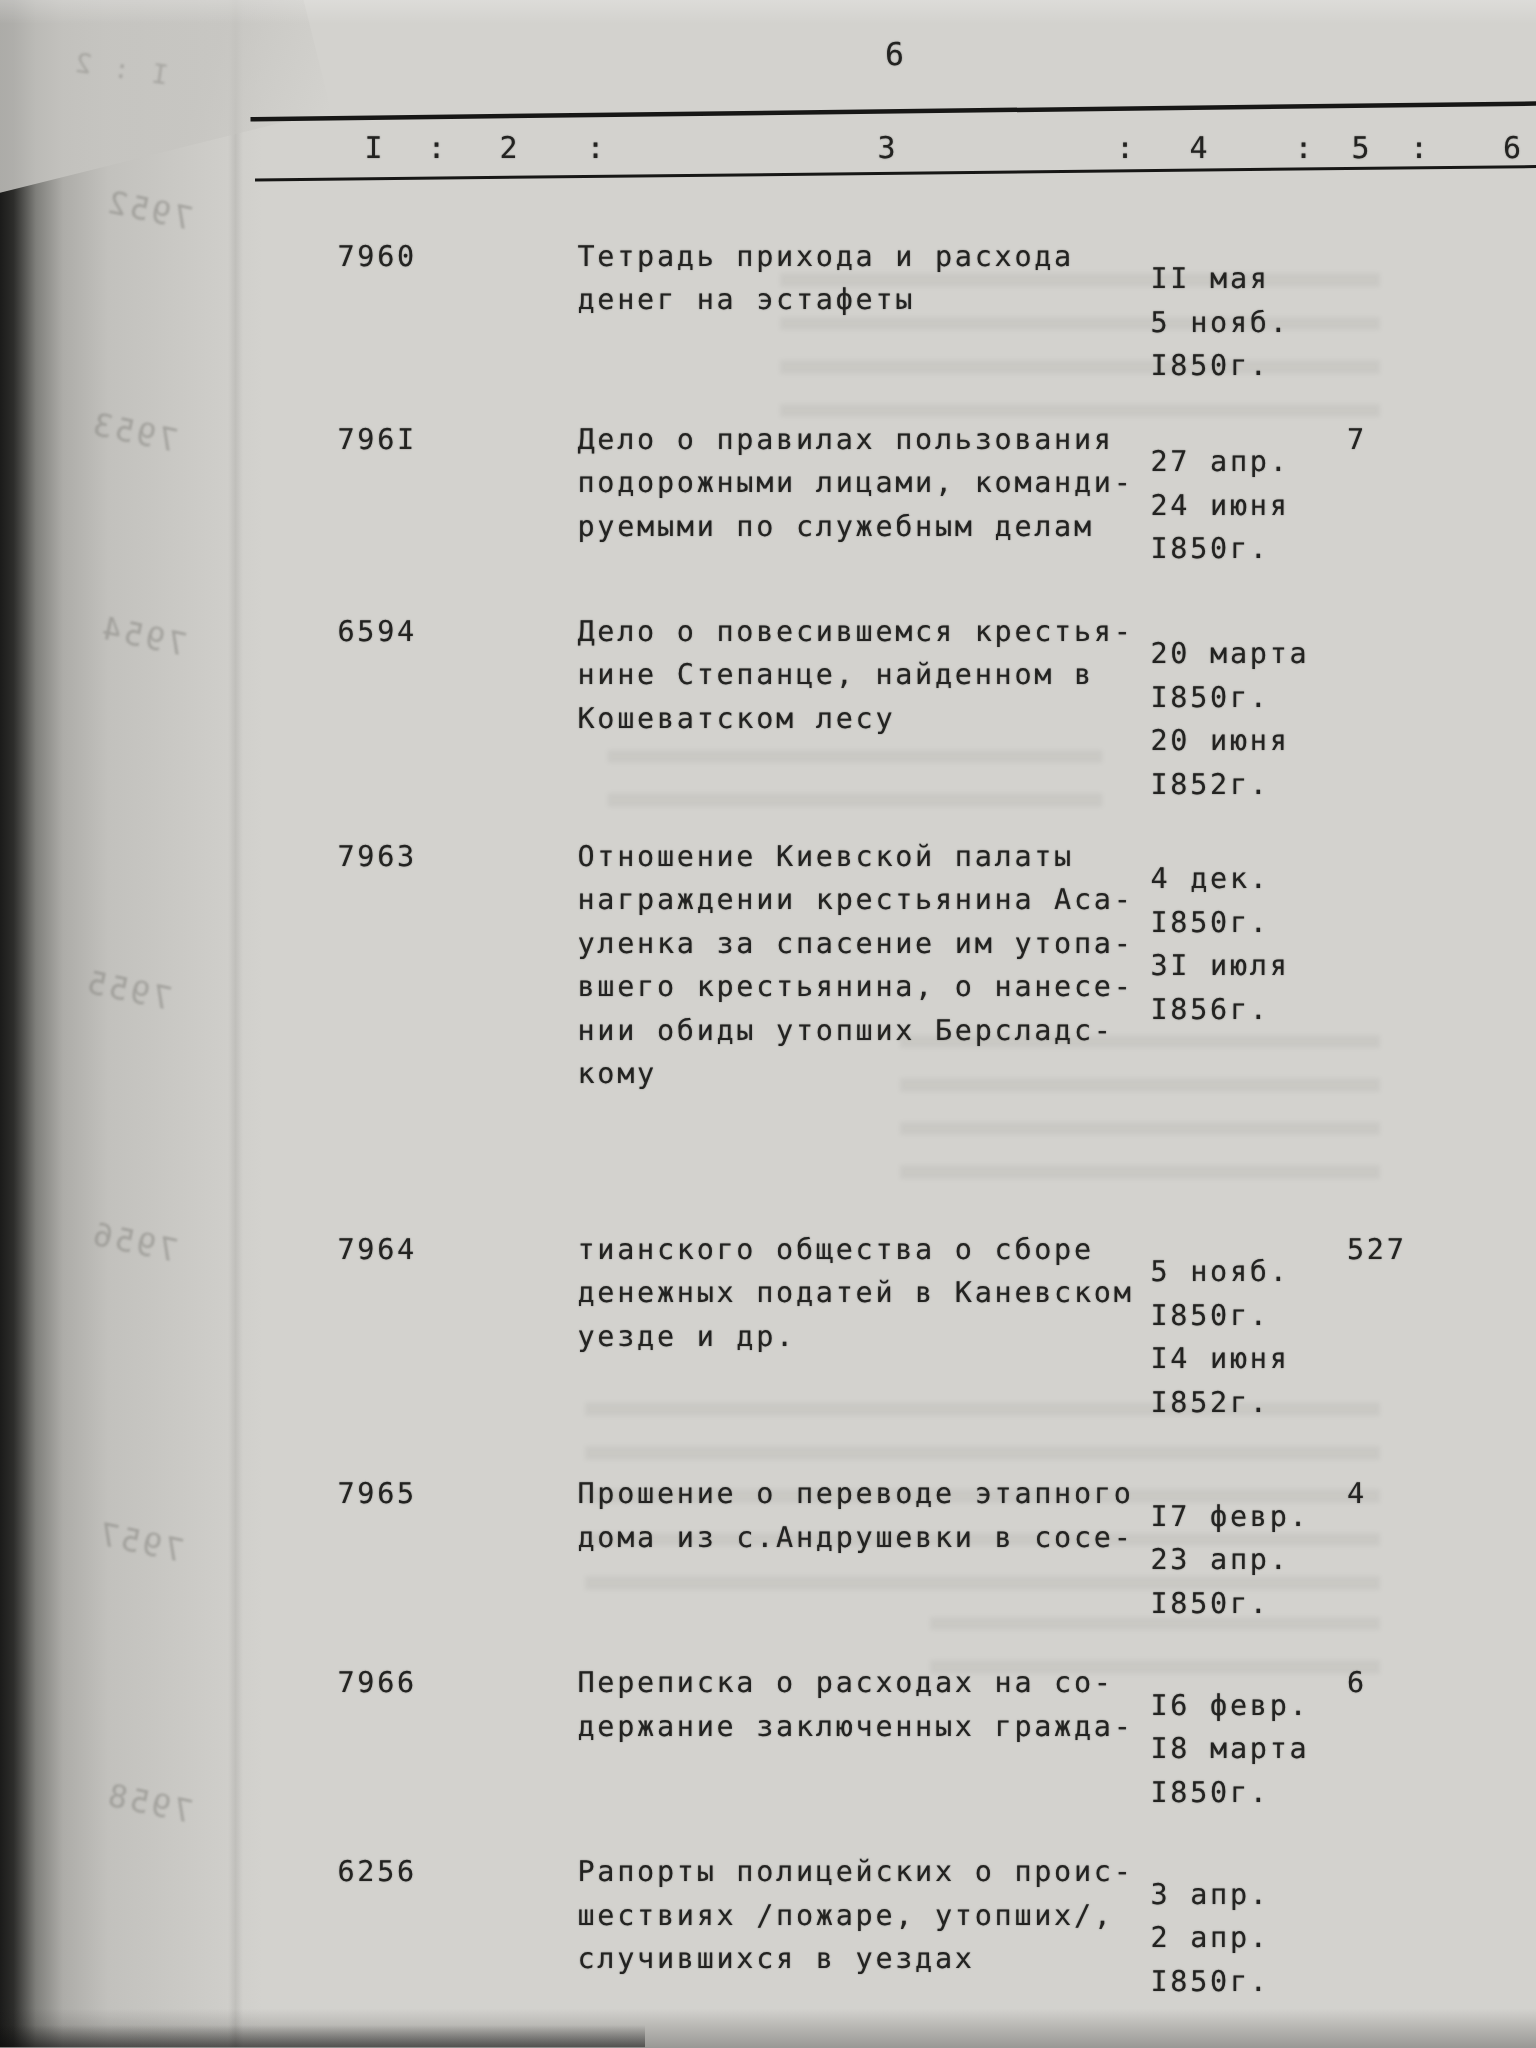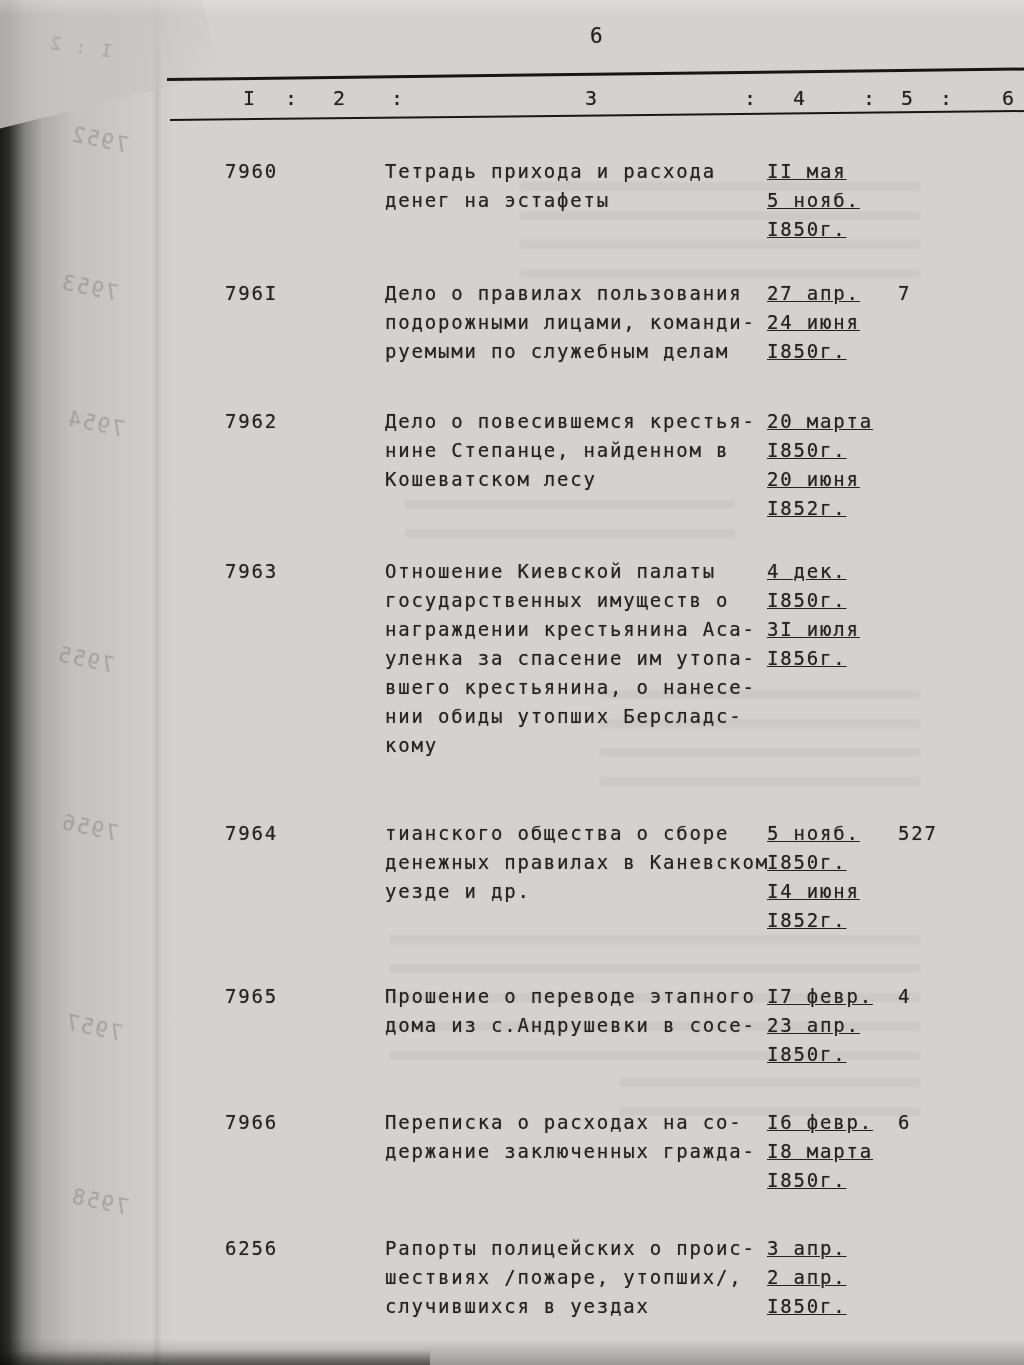--- a/index.html
+++ b/index.html
@@ -38,21 +38,21 @@
 
   
   #col-header { position:absolute; left:0; top:84px; width:1024px; height:30px; }
   #col-header span { position:absolute; top:0; font-size:20px; }
 
   
   #entries { position:absolute; left:0; top:0; width:1024px; height:1365px; }
   .entry { position:absolute; left:0; width:1024px; }
   .col-no    { position:absolute; left:225px; top:0; }
   .col-title { position:absolute; left:385px; top:0; }
-  .col-dates { position:absolute; left:767px; top:0;text-decoration:underline; }
+  .col-dates { position:absolute; left:767px; top:15px; }
   .col-pages { position:absolute; left:898px; top:0; }
 
   
   .bleed-num { position:absolute; font-size:21px; letter-spacing:2px; color:#85847f;
     opacity:0.55; transform:scaleX(-1) rotate(-12deg); filter:blur(0.7px); white-space:nowrap; }
   .bleed-corner { position:absolute; left:48px; top:36px; font-size:18px; letter-spacing:2px;
     color:#8a8984; opacity:0.5; transform:scaleX(-1) rotate(-8deg); filter:blur(0.6px); white-space:nowrap; }
   .ghost { position:absolute; pointer-events:none; transform:scaleX(-1);
     background:repeating-linear-gradient(180deg,rgba(95,95,90,0.55) 0 9px,rgba(95,95,90,0) 9px 29px);
     opacity:0.14; filter:blur(1.3px); }
@@ -132,58 +132,57 @@
           <div class="line">руемыми по служебным делам</div>
         </div>
     <div class="col-dates typed">
           <div class="line">27 апр.</div>
           <div class="line">24 июня</div>
           <div class="line">I850г.</div>
         </div>
     <div class="col-pages typed">7</div>
   </div>
       <div class="entry" style="top: 407px;">
-    <div class="col-no typed">7962</div>
+    <div class="col-no typed">6594</div>
     <div class="col-title typed">
           <div class="line">Дело о повесившемся крестья-</div>
           <div class="line">нине Степанце, найденном в</div>
           <div class="line">Кошеватском лесу</div>
         </div>
     <div class="col-dates typed">
           <div class="line">20 марта</div>
           <div class="line">I850г.</div>
           <div class="line">20 июня</div>
           <div class="line">I852г.</div>
         </div>
     <div class="col-pages typed"></div>
   </div>
       <div class="entry" style="top: 557px;">
     <div class="col-no typed">7963</div>
     <div class="col-title typed">
           <div class="line">Отношение Киевской палаты</div>
-          <div class="line">государственных имуществ о</div>
           <div class="line">награждении крестьянина Аса-</div>
           <div class="line">уленка за спасение им утопа-</div>
           <div class="line">вшего крестьянина, о нанесе-</div>
           <div class="line">нии обиды утопших Берсладс-</div>
           <div class="line">кому</div>
         </div>
     <div class="col-dates typed">
           <div class="line">4 дек.</div>
           <div class="line">I850г.</div>
           <div class="line">3I июля</div>
           <div class="line">I856г.</div>
         </div>
     <div class="col-pages typed"></div>
   </div>
       <div class="entry" style="top: 819px;">
     <div class="col-no typed">7964</div>
     <div class="col-title typed">
           <div class="line">тианского общества о сборе</div>
-          <div class="line">денежных правилах в Каневском</div>
+          <div class="line">денежных податей в Каневском</div>
           <div class="line">уезде и др.</div>
         </div>
     <div class="col-dates typed">
           <div class="line">5 нояб.</div>
           <div class="line">I850г.</div>
           <div class="line">I4 июня</div>
           <div class="line">I852г.</div>
         </div>
     <div class="col-pages typed">527</div>
   </div>

